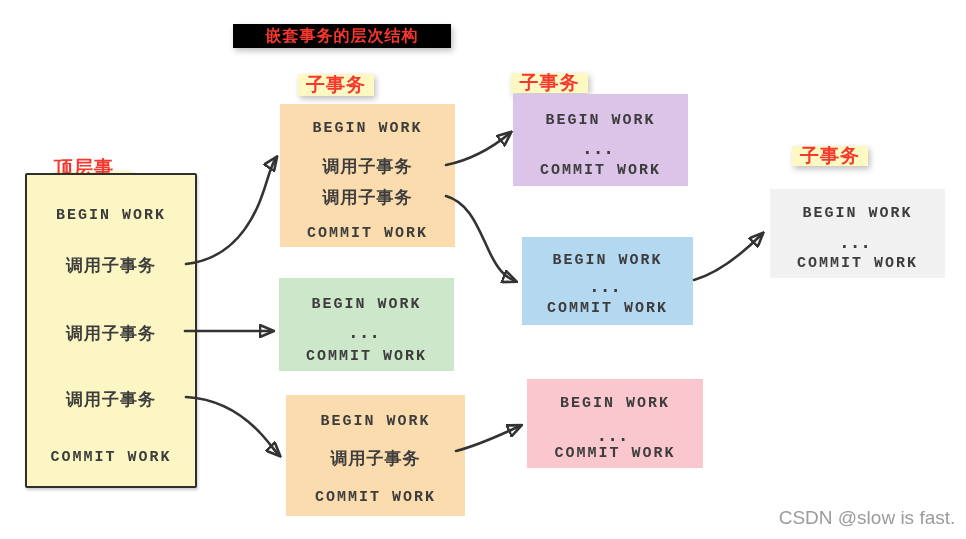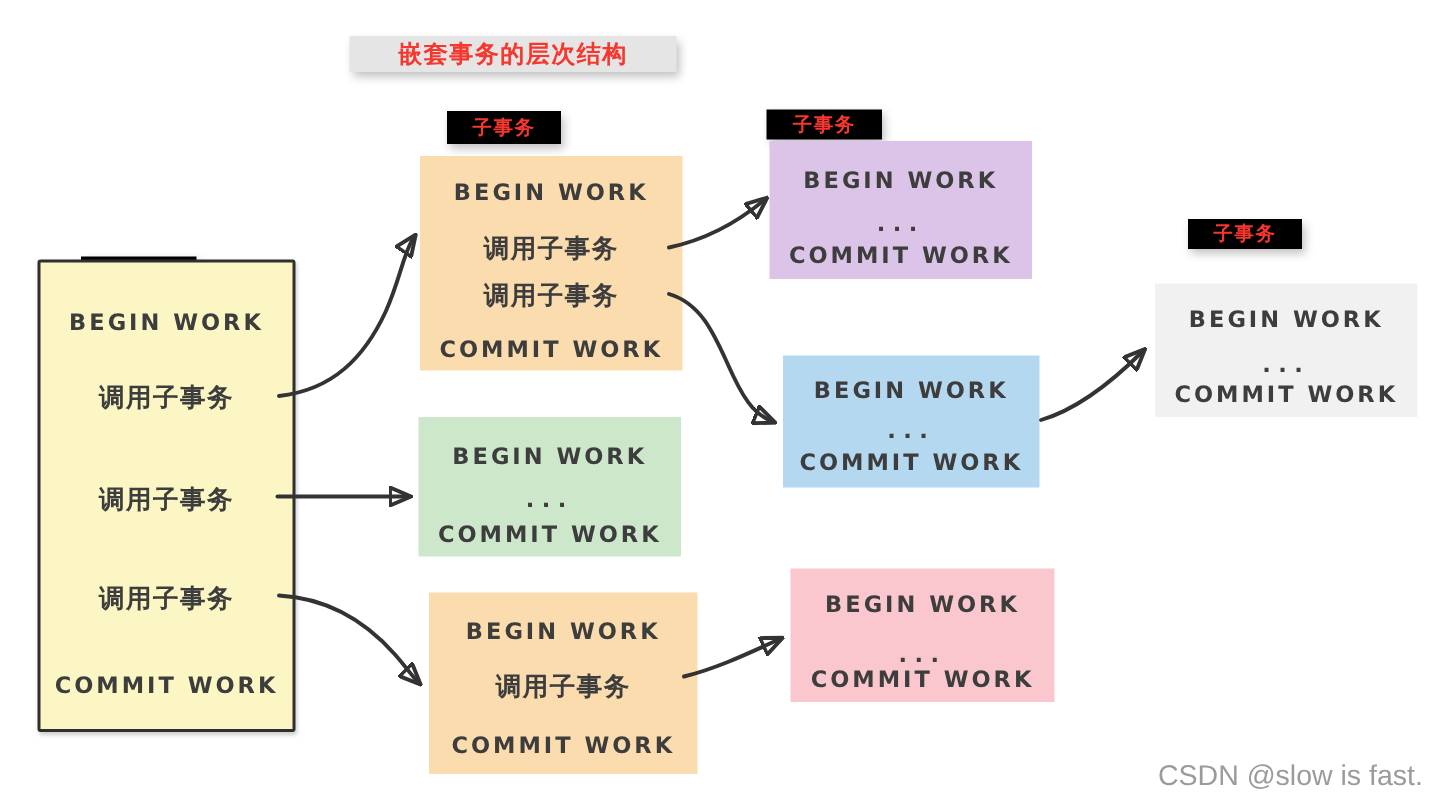--- a/index.html
+++ b/index.html
@@ -1,41 +1,41 @@
 <!DOCTYPE html>
 <html><head>
 <meta charset="utf-8">
 <style>
   html,body{margin:0;padding:0;background:#ffffff;}
   #canvas{position:relative;width:966px;height:539px;background:#ffffff;overflow:hidden;
           font-family:"DejaVu Sans",sans-serif;}
   .node{position:absolute;box-sizing:border-box;}
   .ln{position:absolute;left:0;width:100%;text-align:center;transform:translateY(-50%);
       color:#3d3d3d;white-space:nowrap;}
-  .en{font-weight:bold;font-size:15px;letter-spacing:2px;}
+  .en{font-weight:bold;font-size:15px;letter-spacing:2px;font-family:Liberation Mono, monospace;}
   .cn{font-weight:bold;font-size:17px;letter-spacing:1px;}
   .dots{font-weight:bold;font-size:15px;letter-spacing:5px;}
-  .tag{position:absolute;box-sizing:border-box;background:#000000;display:flex;
+  .tag{position:absolute;box-sizing:border-box;background:#fef9c3;display:flex;
        align-items:center;justify-content:center;color:#f5372e;font-weight:bold;
-       font-size:13px;letter-spacing:1px;box-shadow:2px 3px 6px rgba(0,0,0,0.25);}
-  .title-box{position:absolute;left:233px;top:24px;width:218px;height:24px;background:#e5e5e5;
+       font-size:19px;letter-spacing:1px;box-shadow:2px 3px 6px rgba(0,0,0,0.25);}
+  .title-box{position:absolute;left:233px;top:24px;width:218px;height:24px;background:#000000;
        display:flex;align-items:center;justify-content:center;color:#f5372e;font-weight:bold;
        font-size:16px;letter-spacing:1px;box-shadow:2px 3px 6px rgba(0,0,0,0.25);}
   .box-yellow{left:25px;top:173px;width:172px;height:315px;background:#fbf6c3;
        border:2px solid #2f2f2f;border-radius:2px;box-shadow:1px 2px 3px rgba(0,0,0,0.2);}
   .box-orange1{left:280px;top:104px;width:175px;height:143px;background:#fbdcae;}
   .box-green{left:279px;top:278px;width:175px;height:93px;background:#cde7cb;}
   .box-orange2{left:286px;top:395px;width:179px;height:121px;background:#fbdcae;}
   .box-purple{left:513px;top:94px;width:175px;height:92px;background:#dcc3e8;}
   .box-blue{left:522px;top:237px;width:171px;height:88px;background:#b5d8f1;}
   .box-gray{left:770px;top:189px;width:175px;height:89px;background:#f1f1f1;}
   .box-pink{left:527px;top:379px;width:176px;height:89px;background:#f9c7cd;}
   #arrow-layer{position:absolute;left:0;top:0;width:966px;height:539px;pointer-events:none;}
   #arrow-layer path{stroke:#333333;stroke-width:2.6;fill:none;stroke-linecap:round;}
-  .watermark{position:absolute;left:772px;top:507px;width:190px;text-align:left;
+  .watermark{position:absolute;left:772px;top:507px;width:190px;text-align:center;
        color:#9b9b9b;font-size:19px;font-family:"Liberation Sans",sans-serif;}
 </style>
 </head>
 <body>
 
 <div id="canvas">
 
   <div class="title-box">
     <span>嵌套事务的层次结构</span>
   </div>

